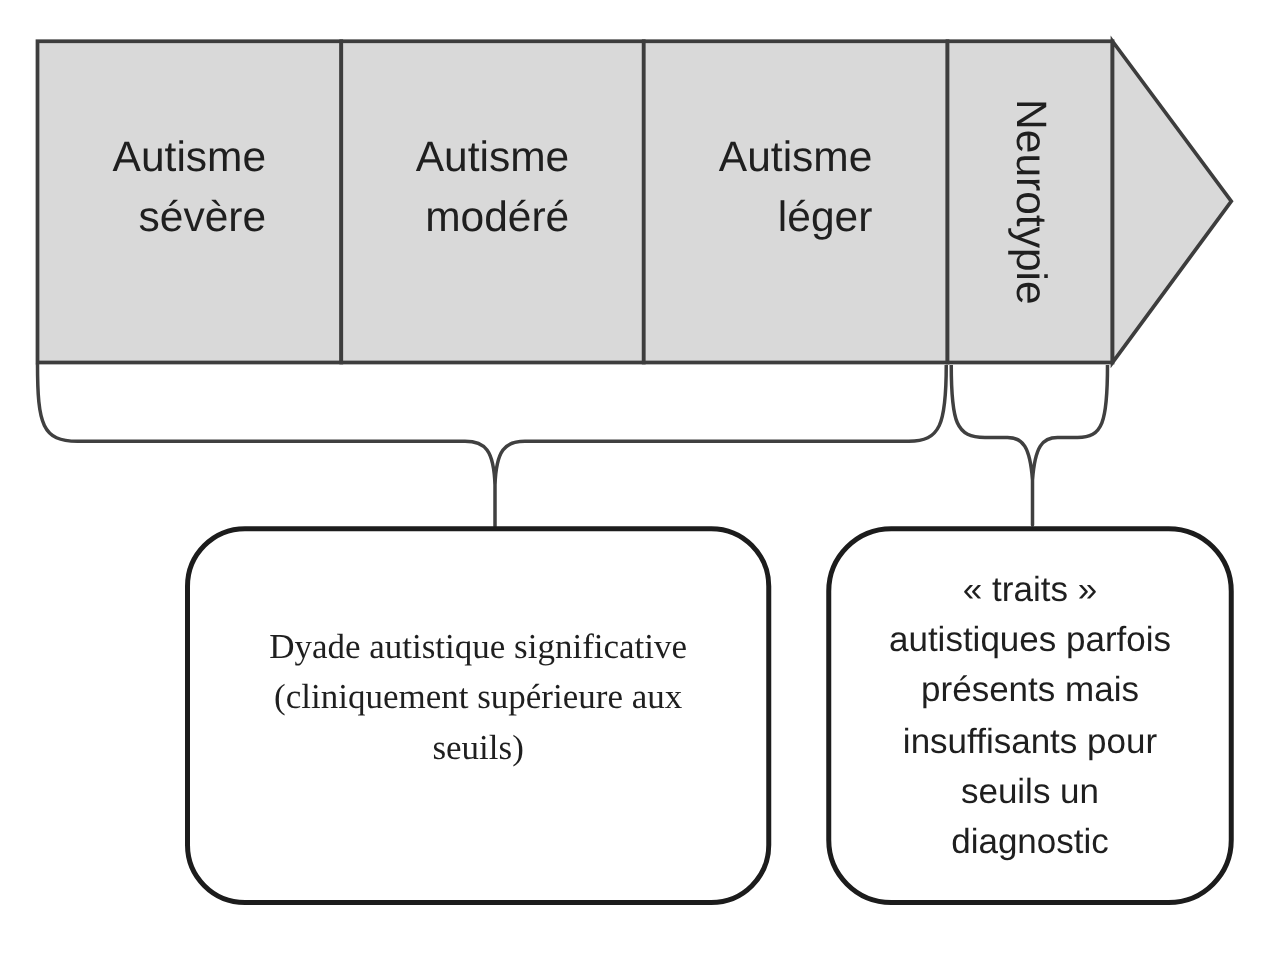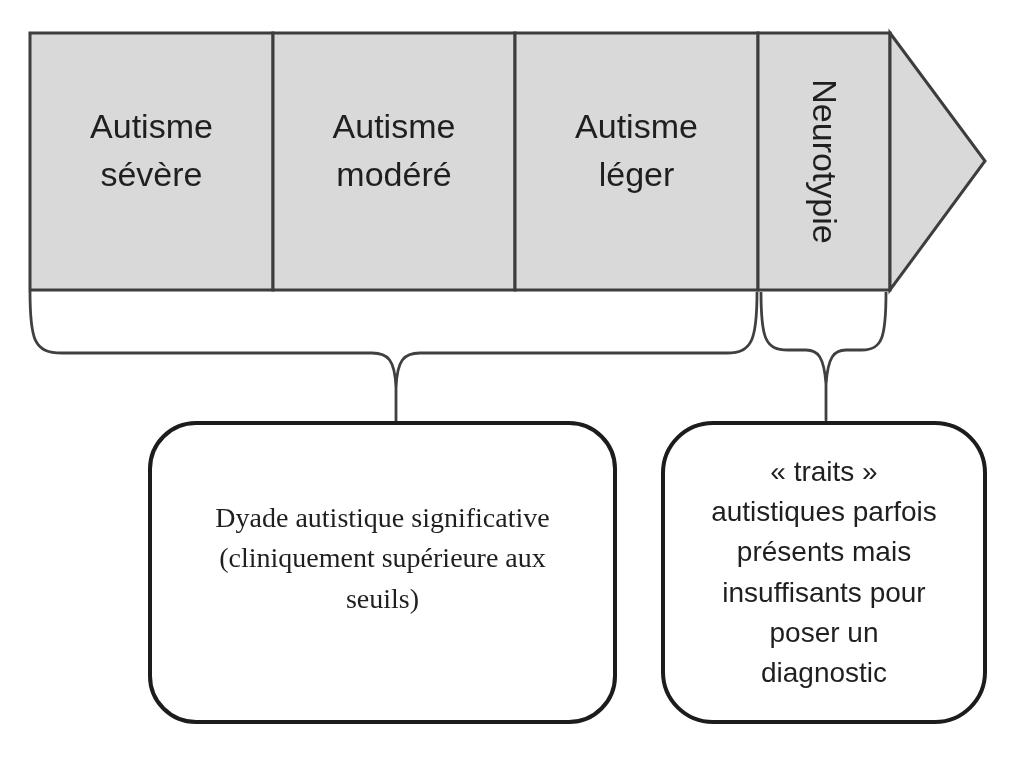--- a/index.html
+++ b/index.html
@@ -41,21 +41,21 @@
     fill: var(--background, #ffffff);
     stroke: var(--callout_border, #1c1c1c);
     stroke-width: 4;
   }
 
   .seg-label {
     position: absolute;
     display: flex;
     align-items: center;
     justify-content: center;
-    text-align: center;
+    text-align: right;
     font-size: 34px;
     line-height: 1.41;
     white-space: pre-line;
     box-sizing: border-box;
     padding-bottom: 22px;
   }
   .seg-label.l1 { left: 30px;  top: 33px; width: 243px; height: 257px; }
   .seg-label.l2 { left: 273px; top: 33px; width: 242px; height: 257px; }
   .seg-label.l3 { left: 515px; top: 33px; width: 243px; height: 257px; }
 
@@ -120,16 +120,16 @@
     <span>Neurotypie</span>
   </div>
 
   <div class="callout-text left">Dyade autistique significative
 (cliniquement supérieure aux
 seuils)</div>
   <div class="callout-text right">« traits »
 autistiques parfois
 présents mais
 insuffisants pour
-poser un
+seuils un
 diagnostic</div>
 
 </div>
 
 </body></html>

